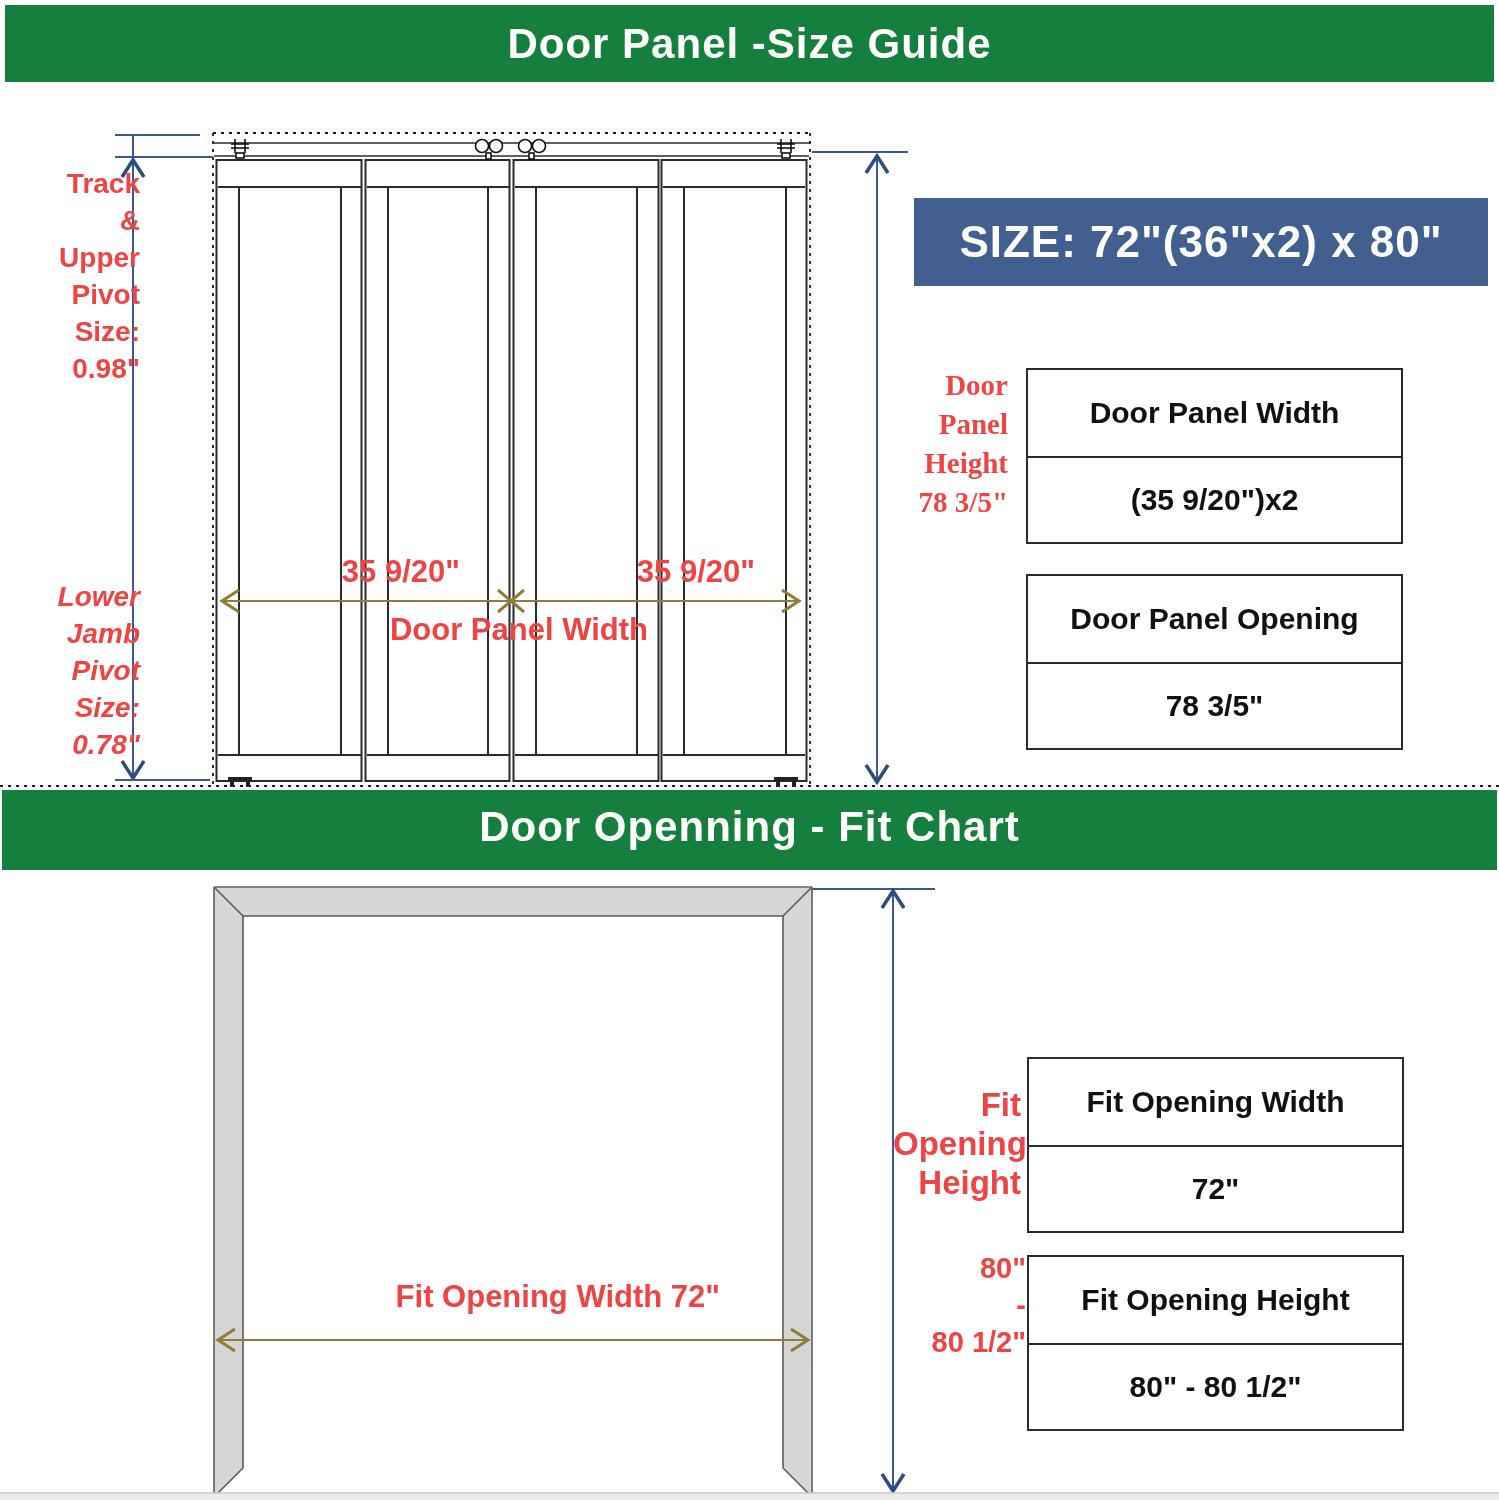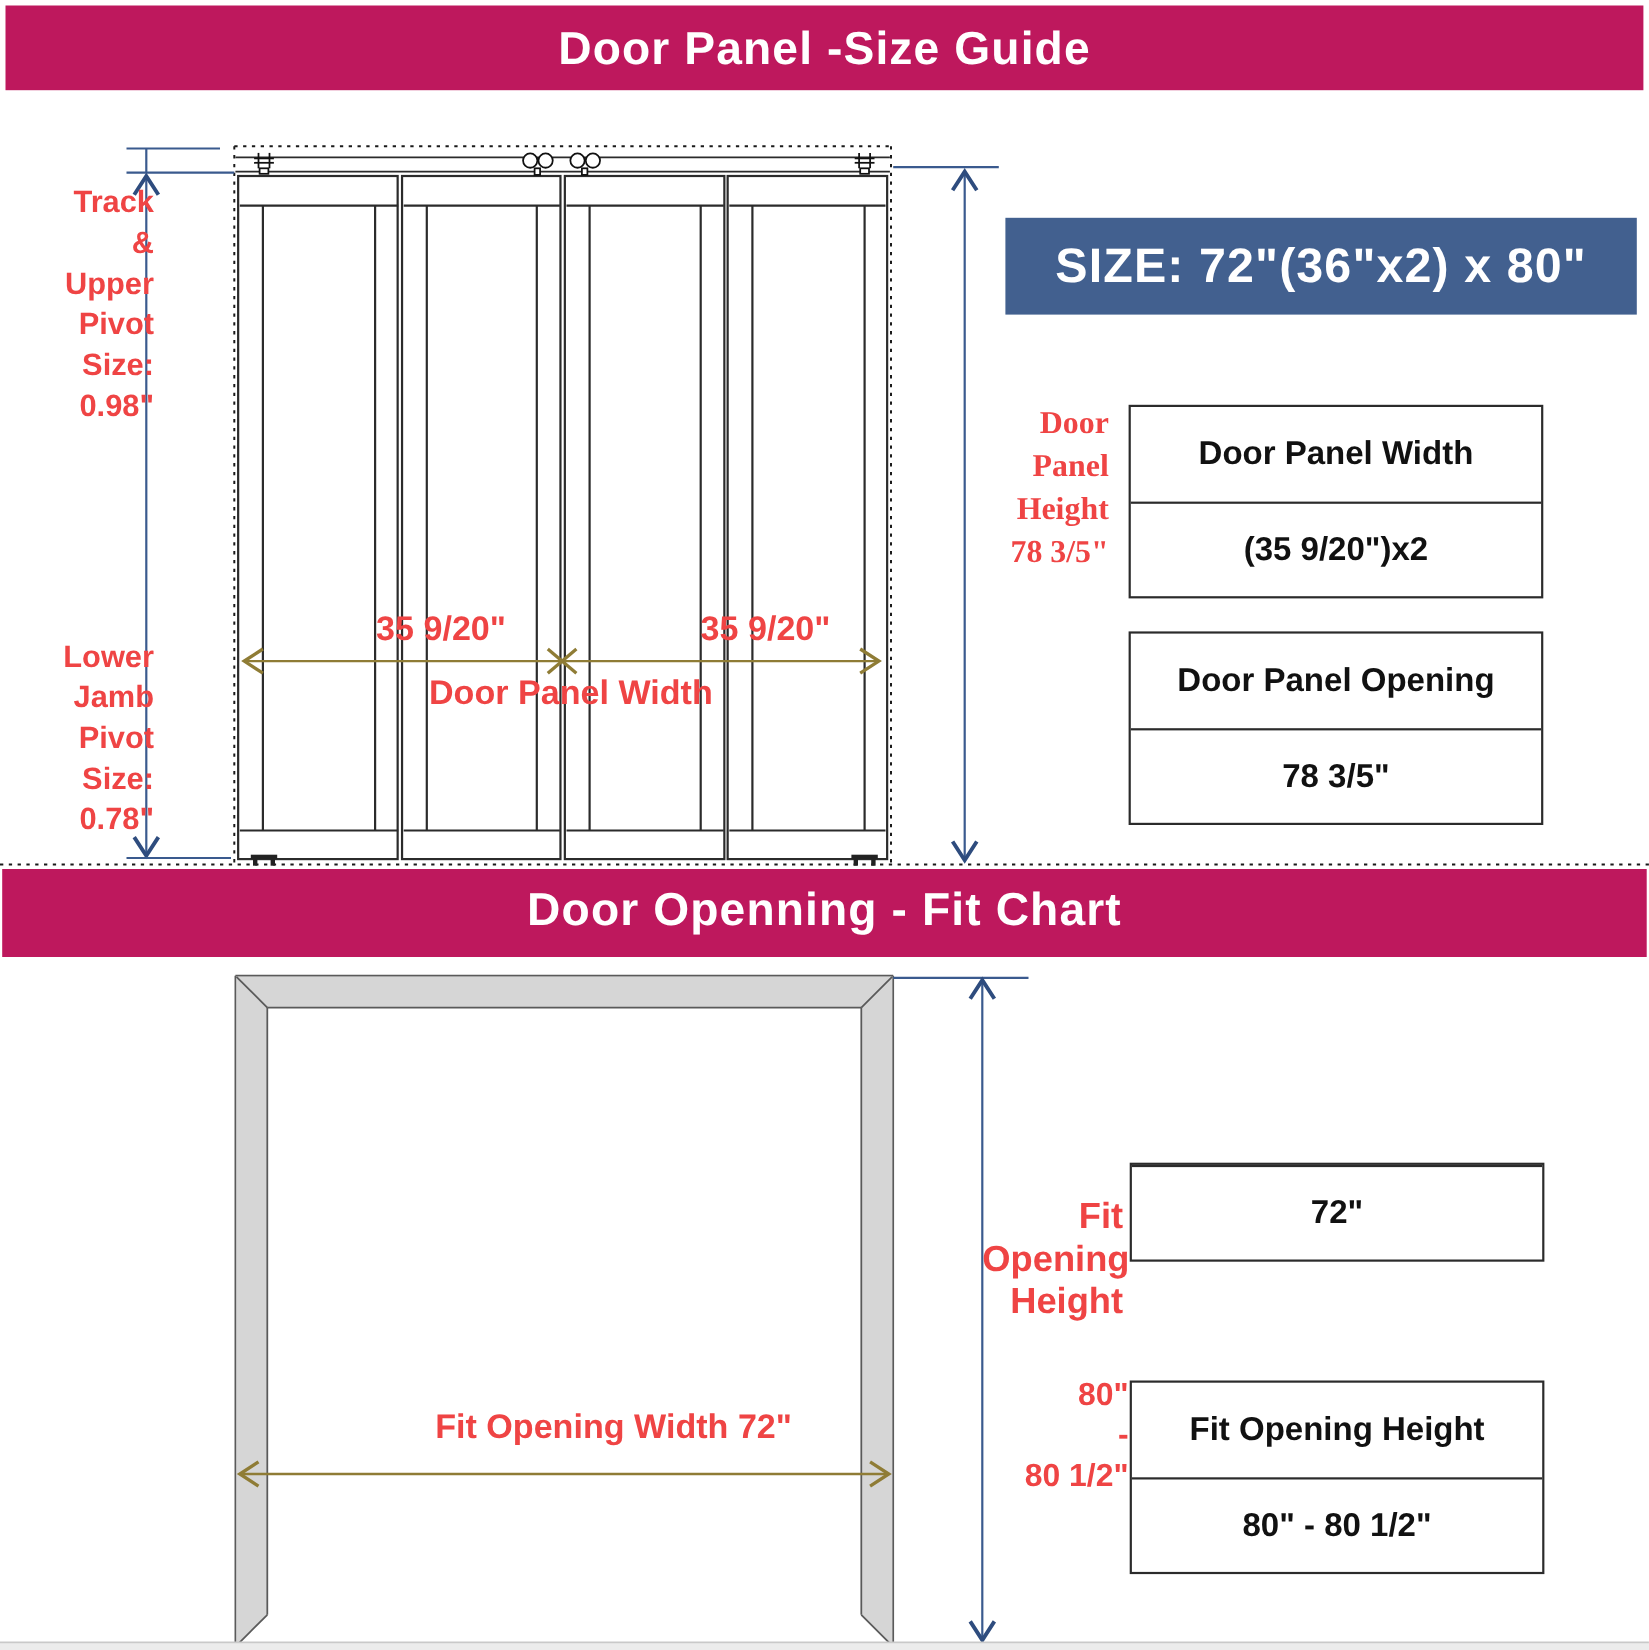--- a/index.html
+++ b/index.html
@@ -1,31 +1,31 @@
 <!DOCTYPE html>
 <html><head>
 <meta charset="utf-8">
 <style>
   html,body{margin:0;padding:0;background:#fff;}
   #stage{
     position:relative;width:1499px;height:1500px;background:#ffffff;
     font-family:"Liberation Sans", sans-serif;overflow:hidden;
   }
   .hdr{
-    position:absolute;background:#be185d;color:#ffffff;
+    position:absolute;background:#15803d;color:#ffffff;
     font-weight:700;font-size:42px;text-align:center;letter-spacing:1px;
   }
   #header1{left:5px;top:5px;width:1489px;height:77px;line-height:77px;}
   #header2{left:2px;top:790px;width:1495px;height:80px;line-height:74px;}
   .bluelabel{
     position:absolute;color:#ef4444;font-weight:700;text-align:right;
     white-space:pre-line;
   }
   #track-label{left:25px;top:165px;width:115px;font-size:28px;line-height:37px;}
-  #lower-label{left:25px;top:578px;width:115px;font-size:28px;line-height:37px;}
+  #lower-label{left:25px;top:578px;width:115px;font-size:28px;line-height:37px;font-style:italic;}
   #panel-height-label{left:876px;top:366px;width:132px;font-size:29px;line-height:39px;font-family:Liberation Serif, serif;}
   #dim-left{left:270px;top:554px;width:190px;font-size:31px;}
   #dim-right{left:565px;top:554px;width:190px;font-size:31px;}
   #width-caption{left:378px;top:612px;width:270px;font-size:31px;}
   #fit-width-caption{left:320px;top:1279px;width:400px;font-size:31px;}
   #fit-height-label{left:893px;top:1085px;width:128px;font-size:33px;line-height:39px;}
   #fit-range-label{left:888px;top:1250px;width:138px;font-size:29px;line-height:37px;}
   #size-badge{
     position:absolute;left:914px;top:198px;width:574px;height:88px;
     background:#42608f;color:#ffffff;font-weight:700;font-size:44px;
@@ -238,20 +238,21 @@
 
   <div id="fit-height-label" class="bluelabel">Fit
 Opening
 Height</div>
 
   <div id="fit-range-label" class="bluelabel">80"
 -
 80 1/2"</div>
 
   <div id="table-fit-width" class="spec-table">
+    <div class="spec-row header">Fit Opening Width</div>
     <div class="spec-row value">72"</div>
   </div>
 
   <div id="table-fit-height" class="spec-table">
     <div class="spec-row header">Fit Opening Height</div>
     <div class="spec-row value">80" - 80 1/2"</div>
   </div>
 
 </div>
 

